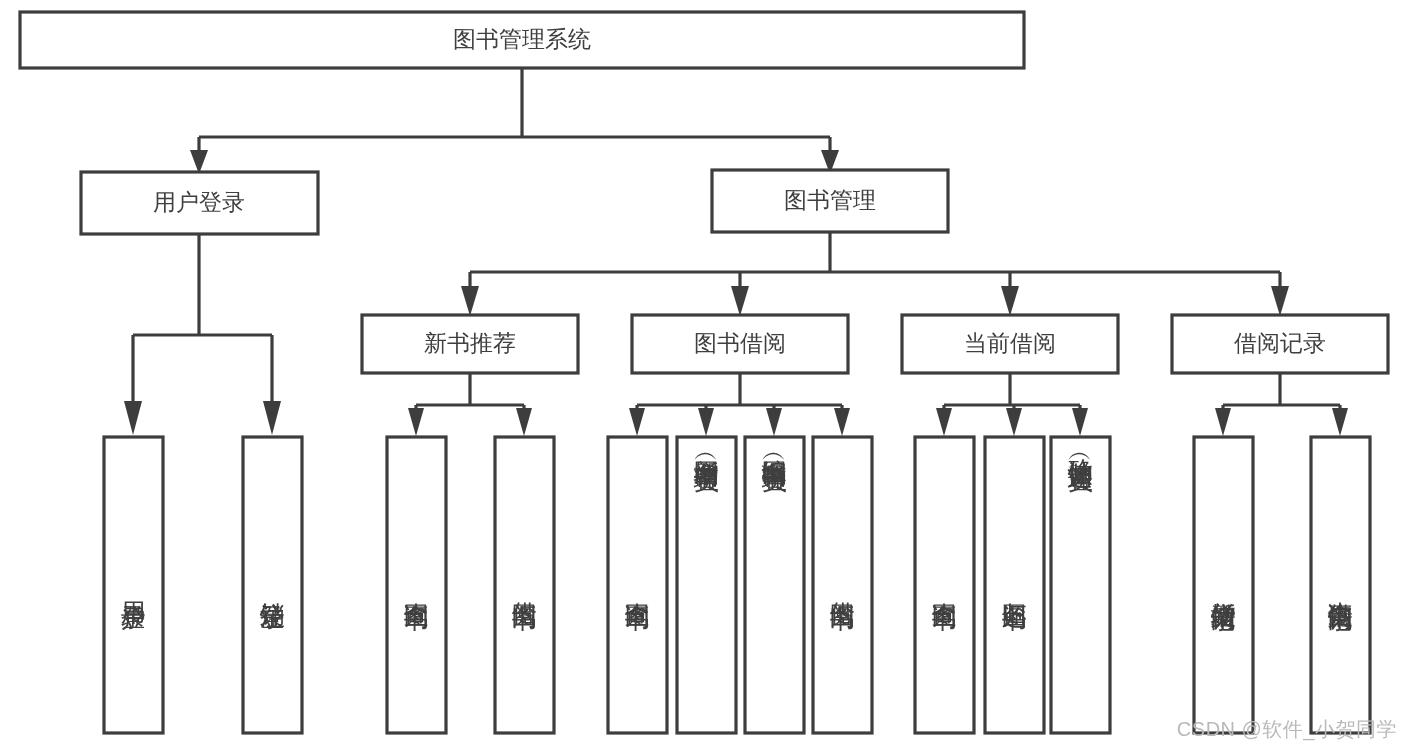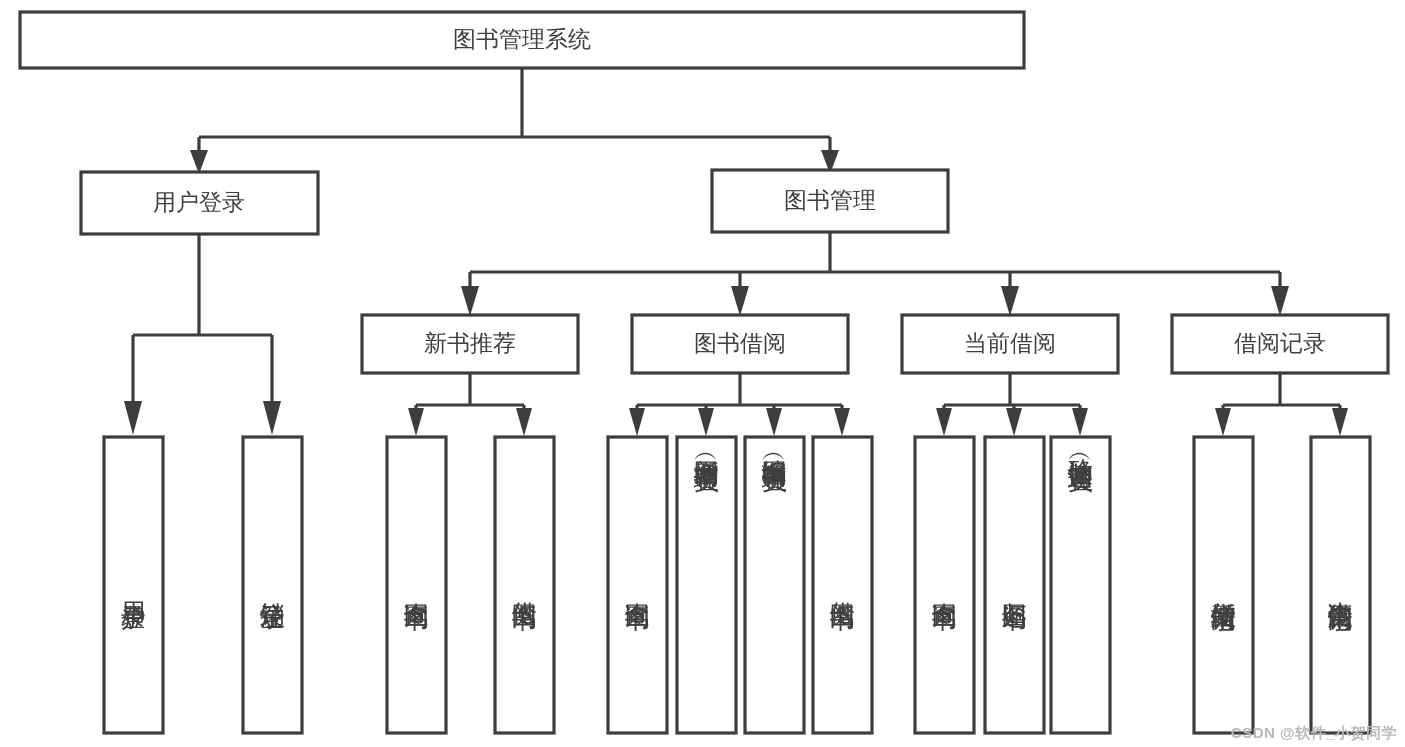--- a/index.html
+++ b/index.html
@@ -21,24 +21,23 @@
     display:flex;align-items:center;justify-content:center;
     writing-mode:vertical-rl;text-orientation:upright;
     font-size:25px;line-height:1.06;color:#3f3f3f;
     letter-spacing:1.5px;
     font-family:"Liberation Sans","DejaVu Sans",sans-serif;
     text-align:center;
     pointer-events:none;
   }
   .watermark{
     position:absolute;right:8px;bottom:4px;
-    font-size:15px;color:#b9b9b9;letter-spacing:.5px;
+    font-size:20px;color:#b9b9b9;letter-spacing:.5px;
     font-family:"Liberation Sans","DejaVu Sans",sans-serif;
     white-space:nowrap;
-    font-weight:bold;
   }
 </style>
 </head>
 <body>
 
 <div id="diagram-root">
 
   <svg id="tree" viewBox="0 0 1405 747">
 
     <g>

